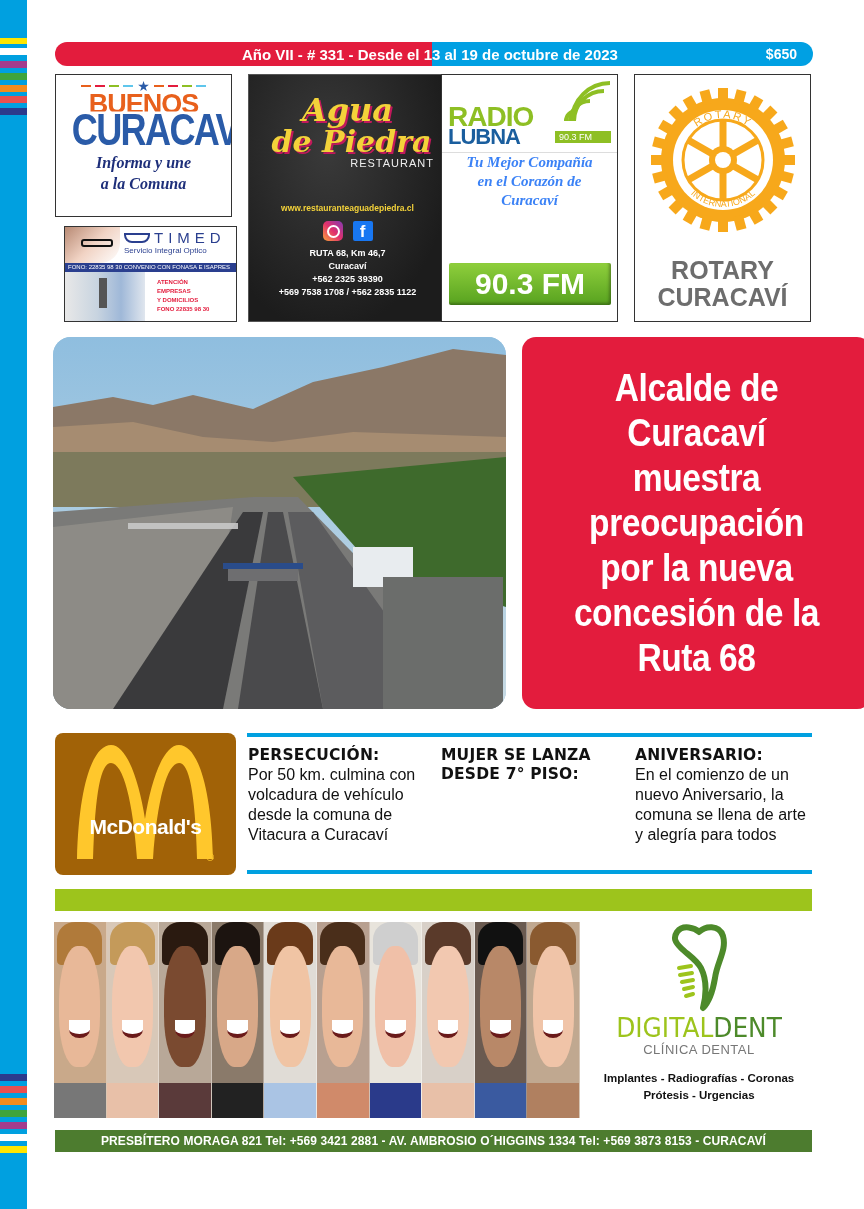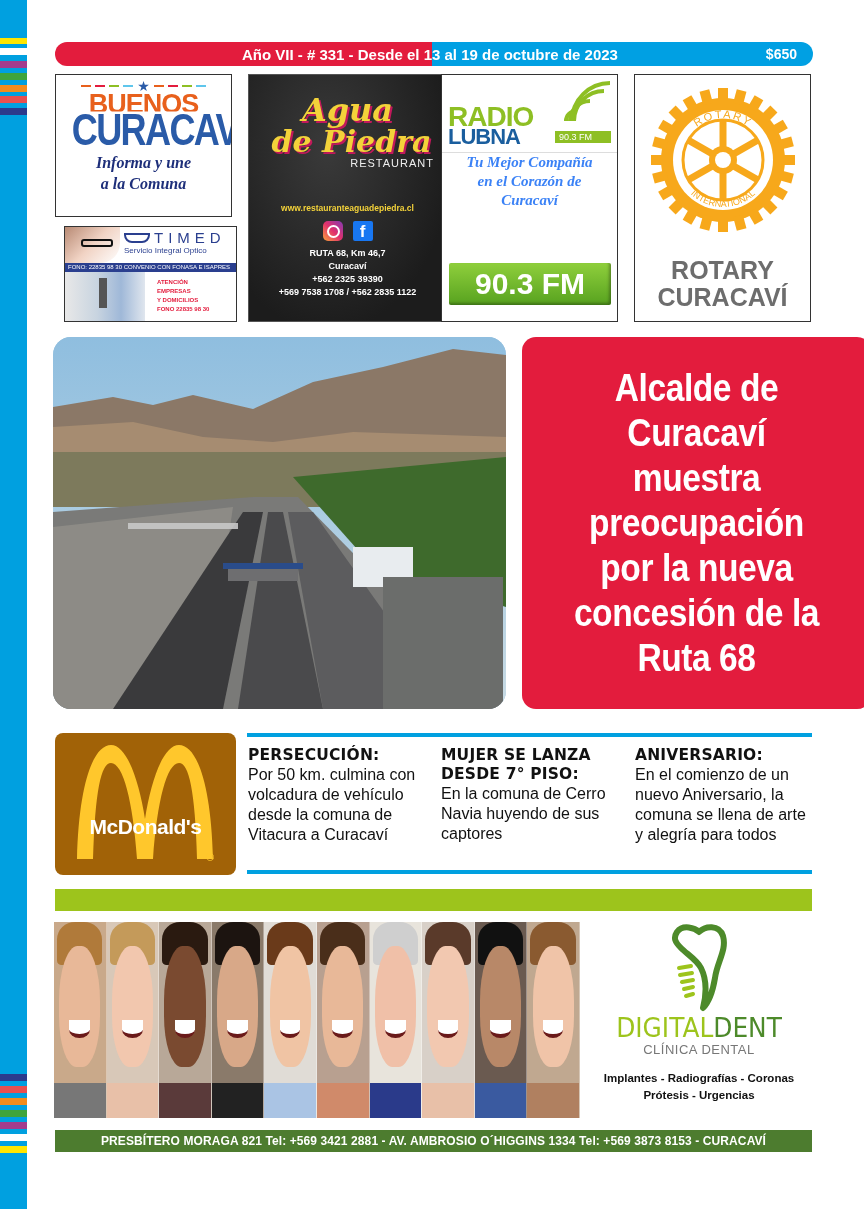--- a/index.html
+++ b/index.html
@@ -330,25 +330,20 @@
     <div>desde la comuna de</div>
     <div>Vitacura a Curacaví</div>
   </div>
 </div>
 
 <div class="news-col" style="left:441px">
   <div class="news-title">
     <div>MUJER SE LANZA</div>
     <div>DESDE 7° PISO:</div>
   </div>
-  <div class="news-body">
-    <div>En la comuna de Cerro</div>
-    <div>Navia huyendo de sus</div>
-    <div>captores</div>
-  </div>
 </div>
 
 <div class="news-col" style="left:635px">
   <div class="news-title">ANIVERSARIO:</div>
   <div class="news-body">
     <div>En el comienzo de un</div>
     <div>nuevo Aniversario, la</div>
     <div>comuna se llena de arte</div>
     <div>y alegría para todos</div>
   </div>

